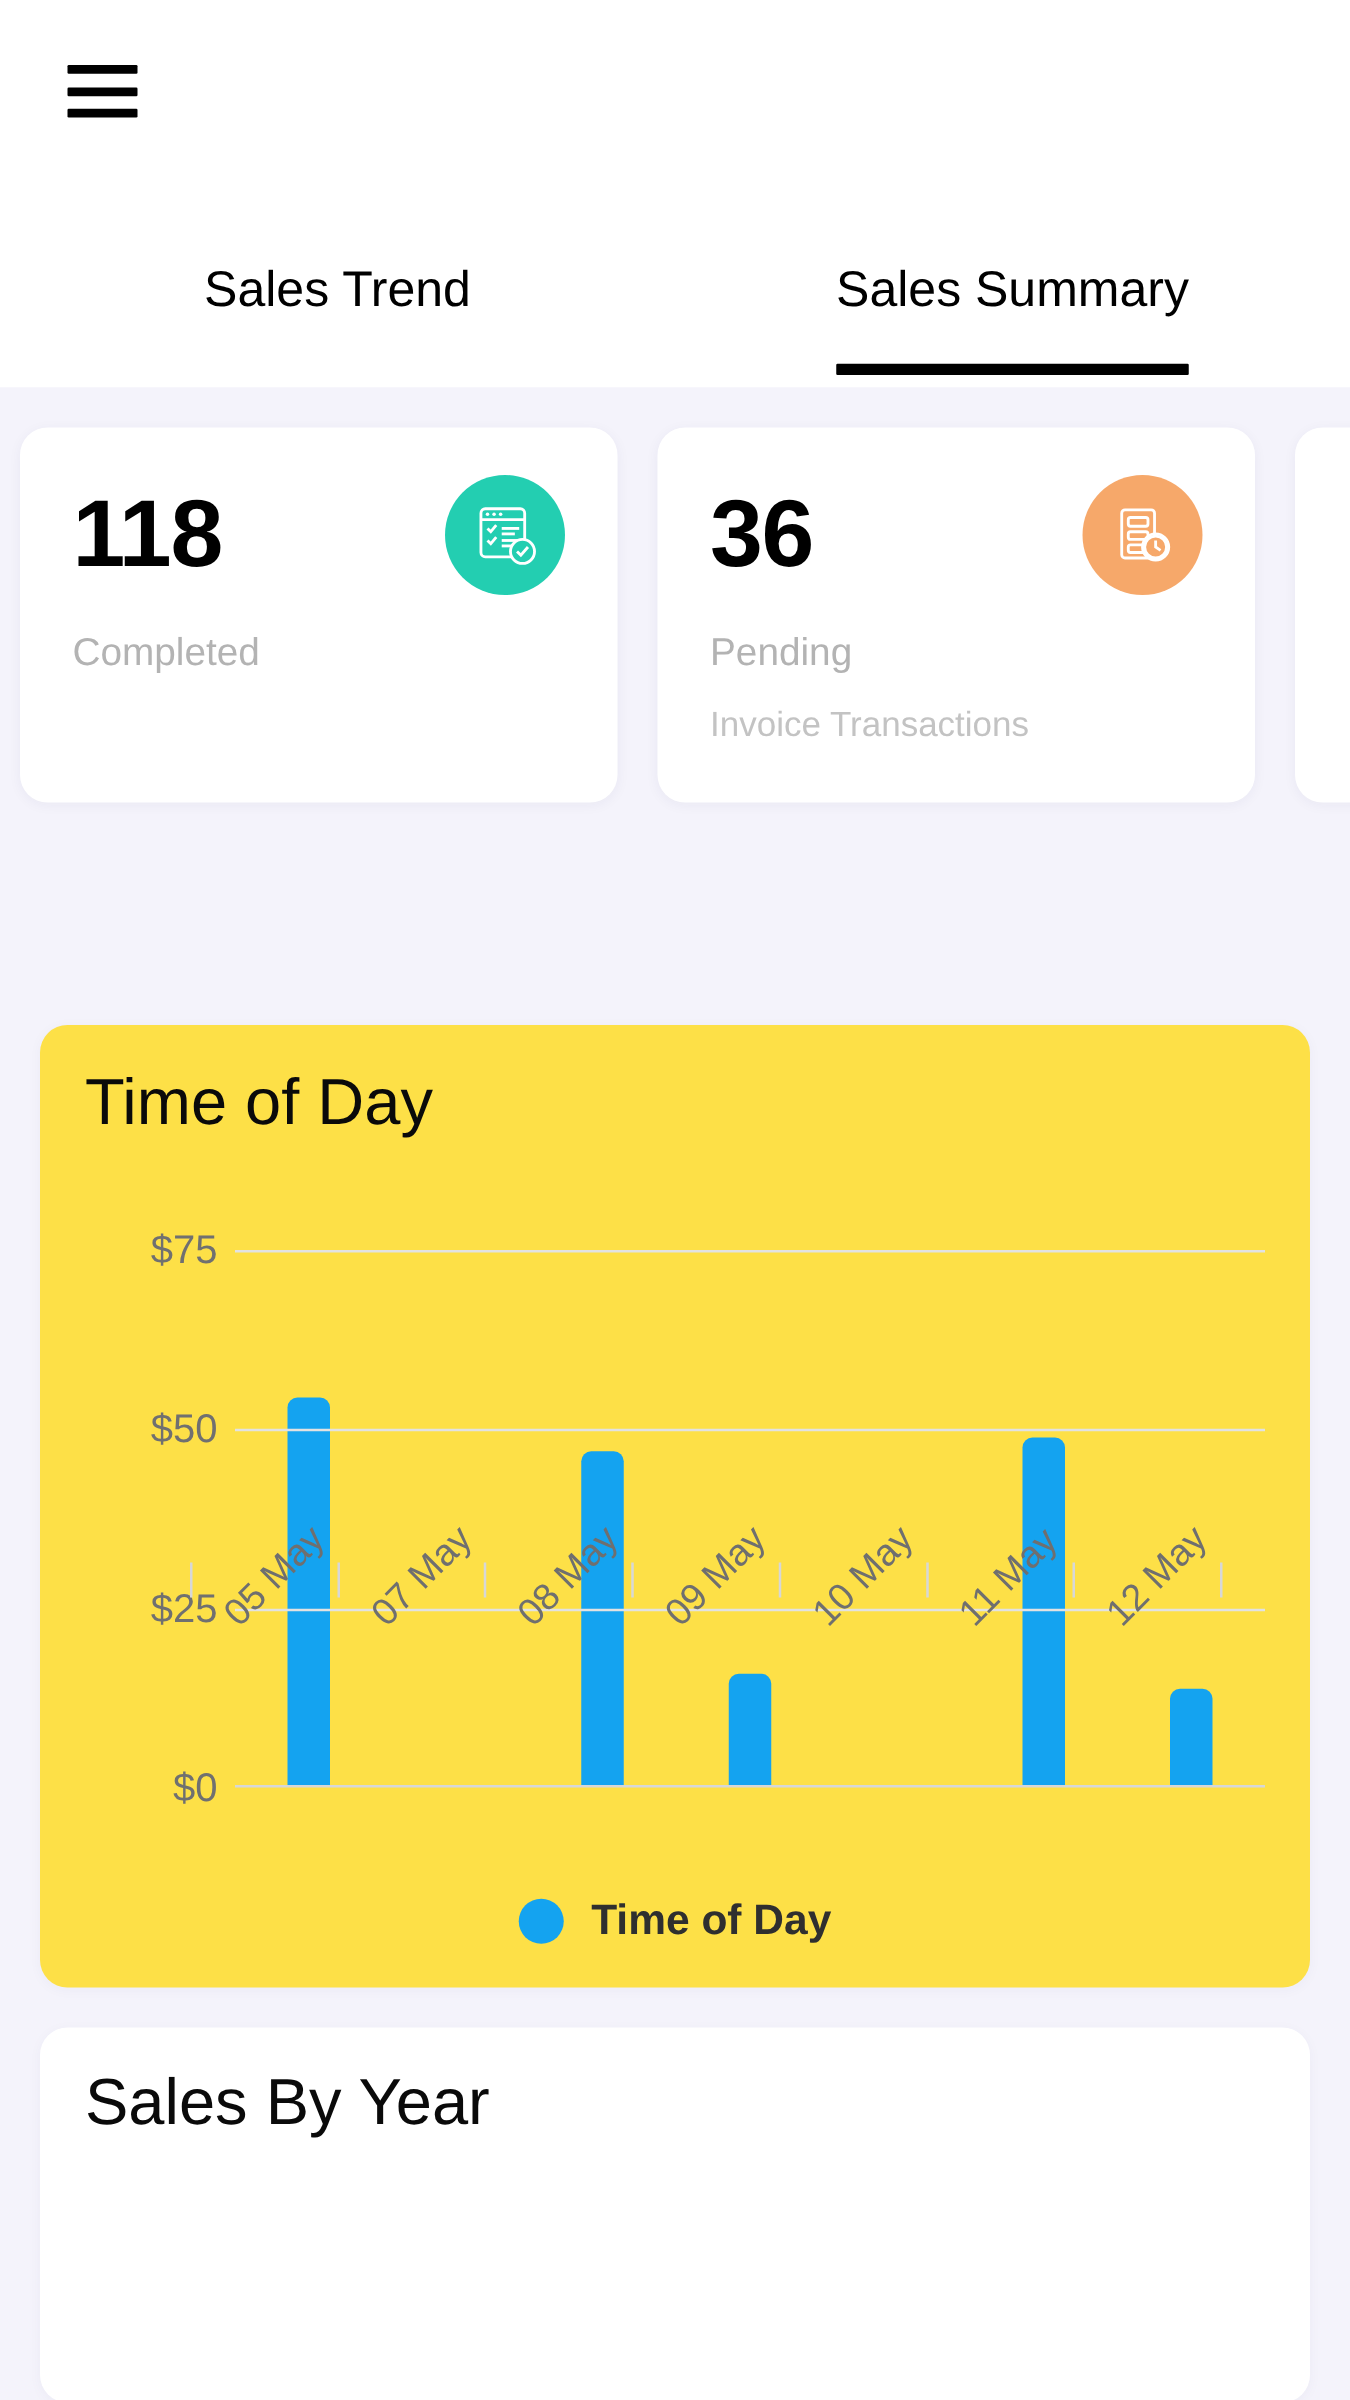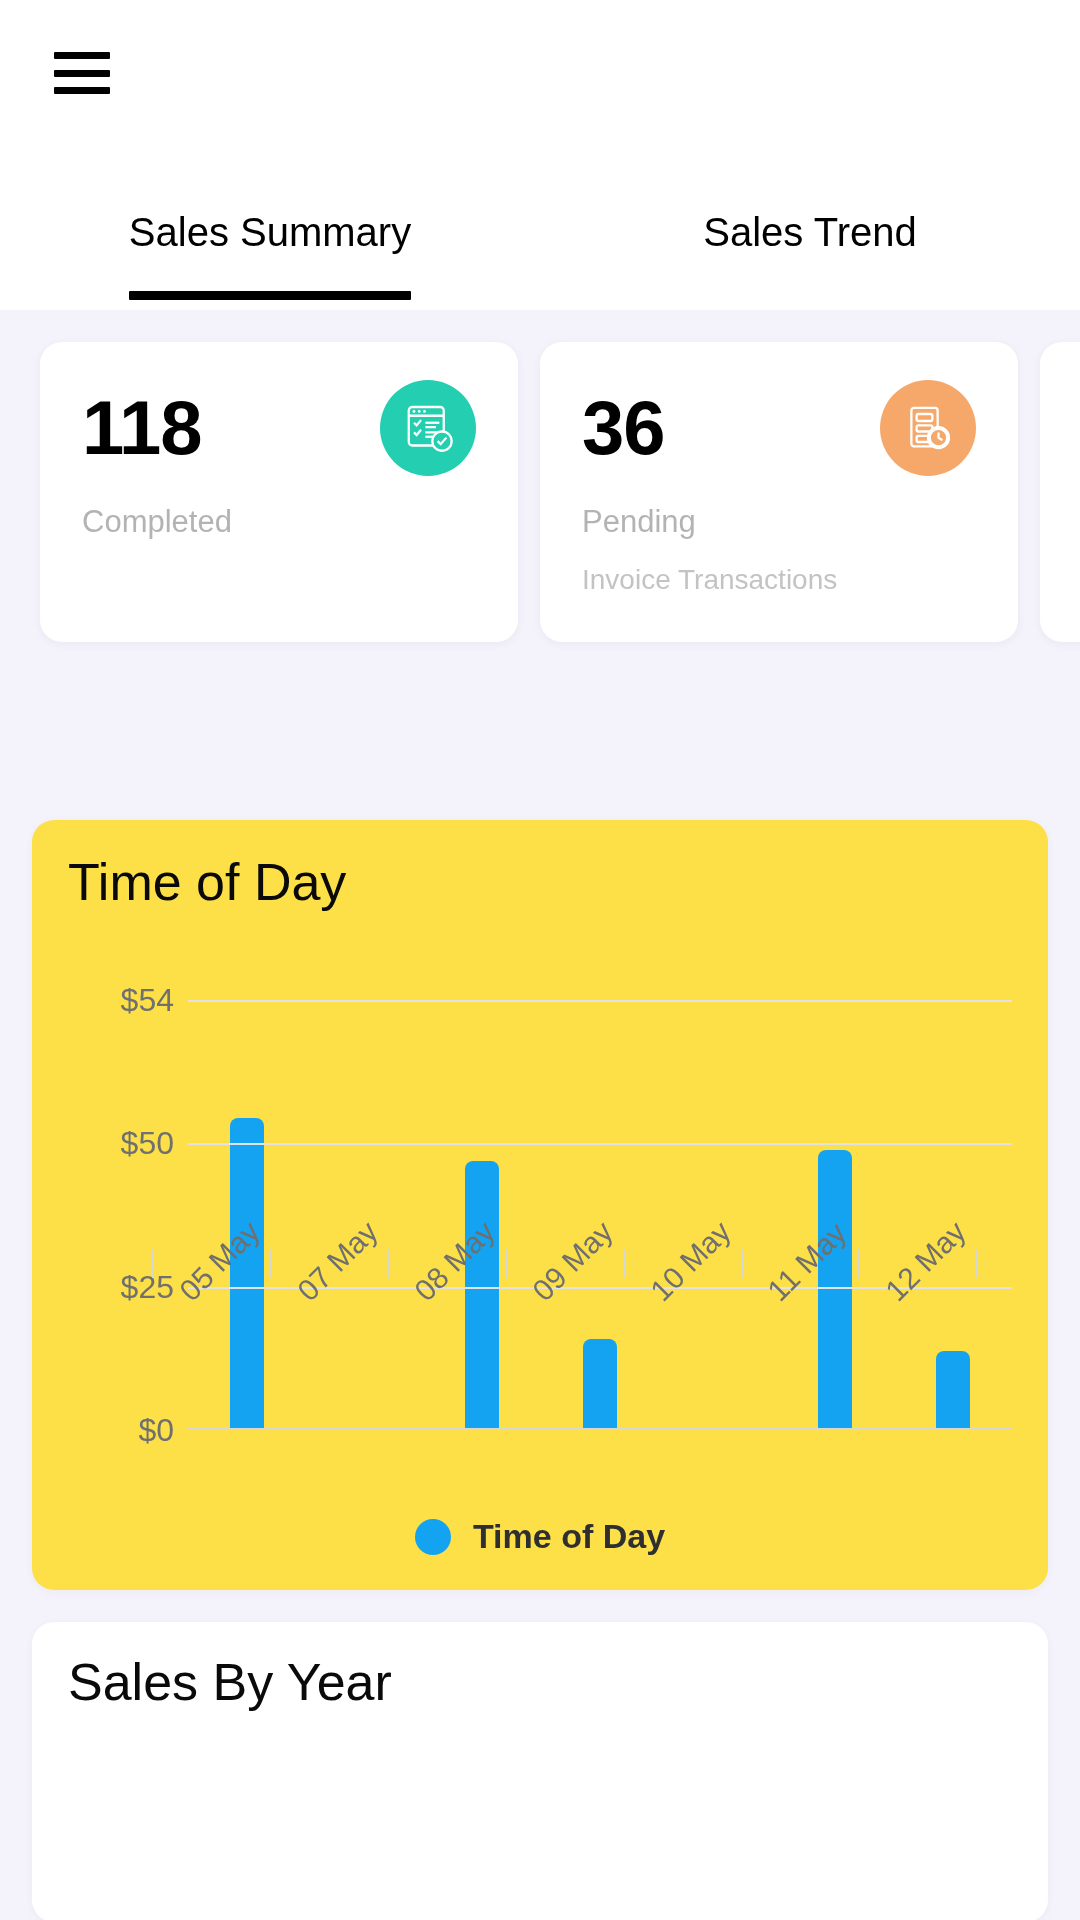--- a/index.html
+++ b/index.html
@@ -45,21 +45,21 @@
     position: absolute; bottom: 10px; left: 50%; transform: translateX(-50%);
     width: 282px; height: 9px; background: #000; border-radius: 1px;
   }
 
   
   .body { position: absolute; left: 0; top: 310px; width: 1080px; height: 1610px; background: #f4f3fb; }
 
   
   .cards-row {
     position: absolute; left: 0; top: 32px; width: 1080px; height: 300px;
-    display: flex; gap: 22px; padding-left: 40px;
+    display: flex; gap: 32px; padding-left: 16px;
   }
   .stat-card {
     flex: 0 0 478px; height: 300px; background: #fff; border-radius: 22px;
     position: relative; box-shadow: 0 2px 10px rgba(40,40,90,0.05);
   }
   .stat-value {
     position: absolute; left: 42px; top: 42px;
     font-size: 76px; font-weight: 700; color: #000; letter-spacing: -1px;
   }
   .stat-title {
@@ -165,26 +165,26 @@
 <div id="app">
 
   <div class="appbar">
     <div class="hamburger">
       <span></span>
         <span></span>
         <span></span>
     </div>
 
     <div class="tabs">
+      <div class="tab inactive">
+        <span class="tab-label">Sales Trend</span>
+      </div>
       <div class="tab">
         <span class="tab-label">Sales Summary</span>
         <div class="tab-underline"></div>
-      </div>
-      <div class="tab inactive">
-        <span class="tab-label">Sales Trend</span>
       </div>
     </div>
   </div>
 
   <div class="body">
 
     <div class="cards-row">
 
       <div class="stat-card">
         <div class="stat-value">118</div>
@@ -227,21 +227,21 @@
 
       <div class="stat-card"></div>
     </div>
 
 
     <div class="chart-card">
       <div class="chart-title">Time of Day</div>
 
       <div class="plot">
         <div class="y-axis">
-            <div class="y-tick" style="top: 0px;">$54</div>
+            <div class="y-tick" style="top: 0px;">$75</div>
             <div class="y-tick" style="top: 143.333px;">$50</div>
             <div class="y-tick" style="top: 286.667px;">$25</div>
             <div class="y-tick" style="top: 430px;">$0</div>
           </div>
         <div class="grid-area">
           <div class="bars">
               <div class="bar-slot">
                 <div class="bar" style="height: 309.6px; background: rgb(20, 163, 240);"></div>
               </div>
               <div class="bar-slot">

